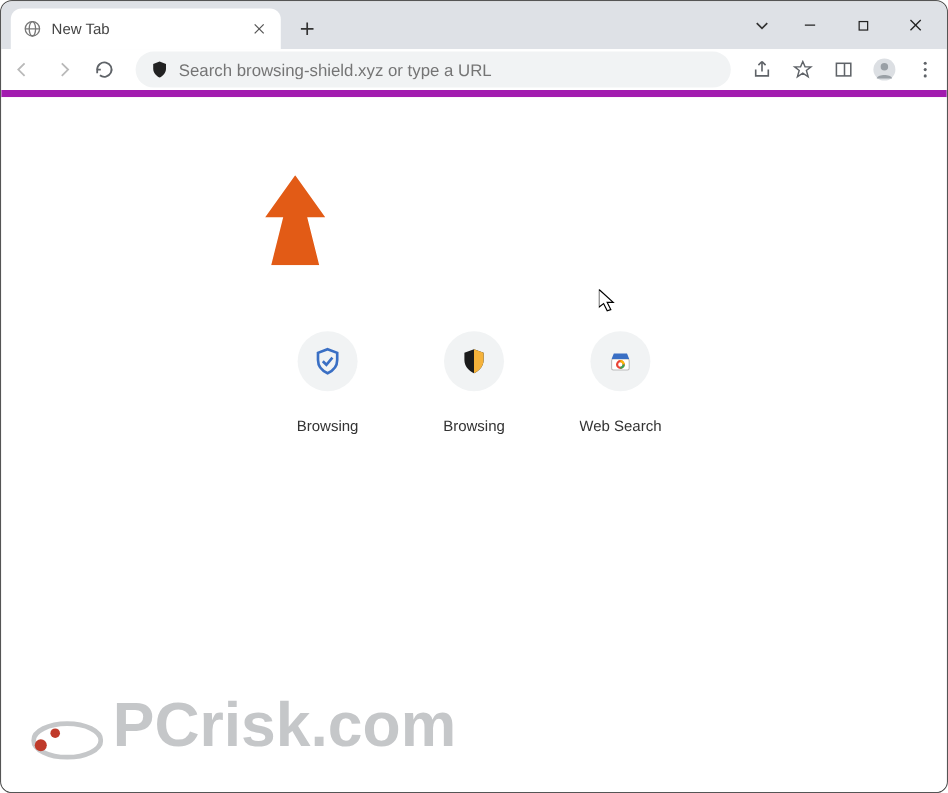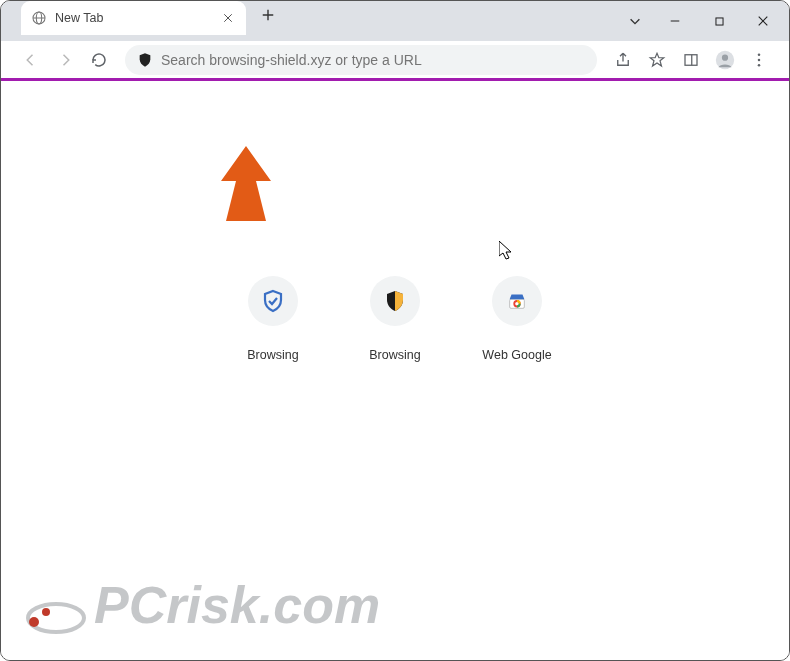--- a/index.html
+++ b/index.html
@@ -1,46 +1,46 @@
 <!DOCTYPE html>
 <html><head>
 <meta charset="utf-8">
 <style>
 * { margin:0; padding:0; box-sizing:border-box; font-family:"Segoe UI",Arial,sans-serif; }
 body { width:790px; height:661px; background:#fff; border:1px solid #555; border-radius:10px; overflow:hidden; position:relative; }
 
 
-.titlebar { height:40px; background:#dee1e6; display:flex; align-items:flex-start; padding-left:20px; }
+.titlebar { height:40px; background:#dee1e6; display:flex; align-items:flex-end; padding-left:8px; }
 .tab { width:225px; height:34px; background:#fff; border-radius:9px 9px 0 0; display:flex; align-items:center; padding:0 10px; gap:8px; font-size:12.5px; color:#444; position:relative; }
 .tab .globe { width:16px; height:16px; }
 .tab .close { margin-left:auto; width:16px; height:16px; display:flex; align-items:center; justify-content:center; color:#555; }
 .newtab { width:28px; height:28px; margin-left:8px; margin-bottom:3px; display:flex; align-items:center; justify-content:center; color:#333; border-radius:50%; }
 .window-controls { margin-left:auto; display:flex; align-items:center; height:40px; padding-right:4px; }
 .wctrl { width:44px; height:32px; display:flex; align-items:center; justify-content:center; color:#222; }
 .tabs-chevron { width:36px; height:32px; display:flex; align-items:center; justify-content:center; color:#333; }
 
 
-.toolbar { height:40px; background:#fff; display:flex; align-items:center; padding:0 16px; gap:6px; border-bottom:3px solid #a21caf; }
+.toolbar { height:40px; background:#fff; display:flex; align-items:center; padding:0 4px; gap:6px; border-bottom:6px solid #a21caf; }
 .ticon { width:28px; height:28px; display:flex; align-items:center; justify-content:center; border-radius:50%; color:#5f6368; }
 .ticon.dim { color:#b9b9b9; }
 .omnibox { flex:1; height:30px; background:#f1f3f4; border-radius:15px; display:flex; align-items:center; padding:0 12px; gap:8px; margin:0 6px; }
 .omnibox .siteicon { width:16px; height:16px; }
 .omnibox input { flex:1; border:none; background:transparent; outline:none; font-size:14px; color:#777; }
 
 
 .content { position:relative; height:calc(100% - 80px); background:#fff; }
 .shortcuts { position:absolute; top:195px; left:50%; transform:translateX(-50%); width:380px; display:flex; flex-wrap:wrap; justify-content:center; column-gap:22px; row-gap:18px; }
 .tile { width:100px; display:flex; flex-direction:column; align-items:center; gap:22px; }
 .circle { width:50px; height:50px; border-radius:50%; background:#f1f3f4; display:flex; align-items:center; justify-content:center; }
 .tile .lbl { font-size:12.5px; color:#333; white-space:nowrap; overflow:hidden; text-overflow:ellipsis; max-width:95px; text-align:center; }
 
 
 .arrow { position:absolute; top:65px; left:215px; }
 .cursor { position:absolute; top:160px; left:498px; }
-.watermark { position:absolute; left:25px; bottom:25px; font-family:Arial,sans-serif; font-style:italic; font-size:52px; font-weight:600; color:rgba(90,95,100,0.35); display:flex; align-items:center; gap:8px; pointer-events:none; }
+.watermark { position:absolute; left:25px; bottom:25px; font-family:Arial,sans-serif; font-size:52px; font-weight:600; color:rgba(90,95,100,0.35); display:flex; align-items:center; gap:8px; pointer-events:none; }
 .watermark .orbit { width:60px; height:35px; position:relative; }
 </style>
 </head>
 <body>
 
 <div class="titlebar">
   <div class="tab">
     <span class="globe">
       <svg viewBox="0 0 24 24" width="16" height="16">
           <circle cx="12" cy="12" r="9" fill="none" stroke="#777" stroke-width="1.6"></circle>
@@ -173,21 +173,21 @@
     <div class="tile">
       <div class="circle">
         <svg viewBox="0 0 24 24" width="22" height="22">
             <rect x="4" y="10" width="16" height="10" rx="1.5" fill="#fff" stroke="#bbb" stroke-width="1"></rect>
             <path d="M4 10 L6 5 H18 L20 10 Z" fill="#3a6fc4"></path>
             <circle cx="12" cy="15" r="3" fill="none" stroke="#EA4335" stroke-width="2"></circle>
             <path d="M12 12a3 3 0 0 1 3 3" stroke="#FBBC05" stroke-width="2" fill="none"></path>
             <path d="M15 15a3 3 0 0 1-3 3" stroke="#34A853" stroke-width="2" fill="none"></path>
           </svg>
       </div>
-      <div class="lbl">Web Google</div>
+      <div class="lbl">Web Search</div>
     </div>
 
   </div>
 
   <div class="arrow">
     <svg width="60" height="75" viewBox="0 0 60 75">
         <polygon points="30,0 55,35 40,35 50,75 10,75 20,35 5,35" fill="#e25b16"></polygon>
       </svg>
   </div>
 

